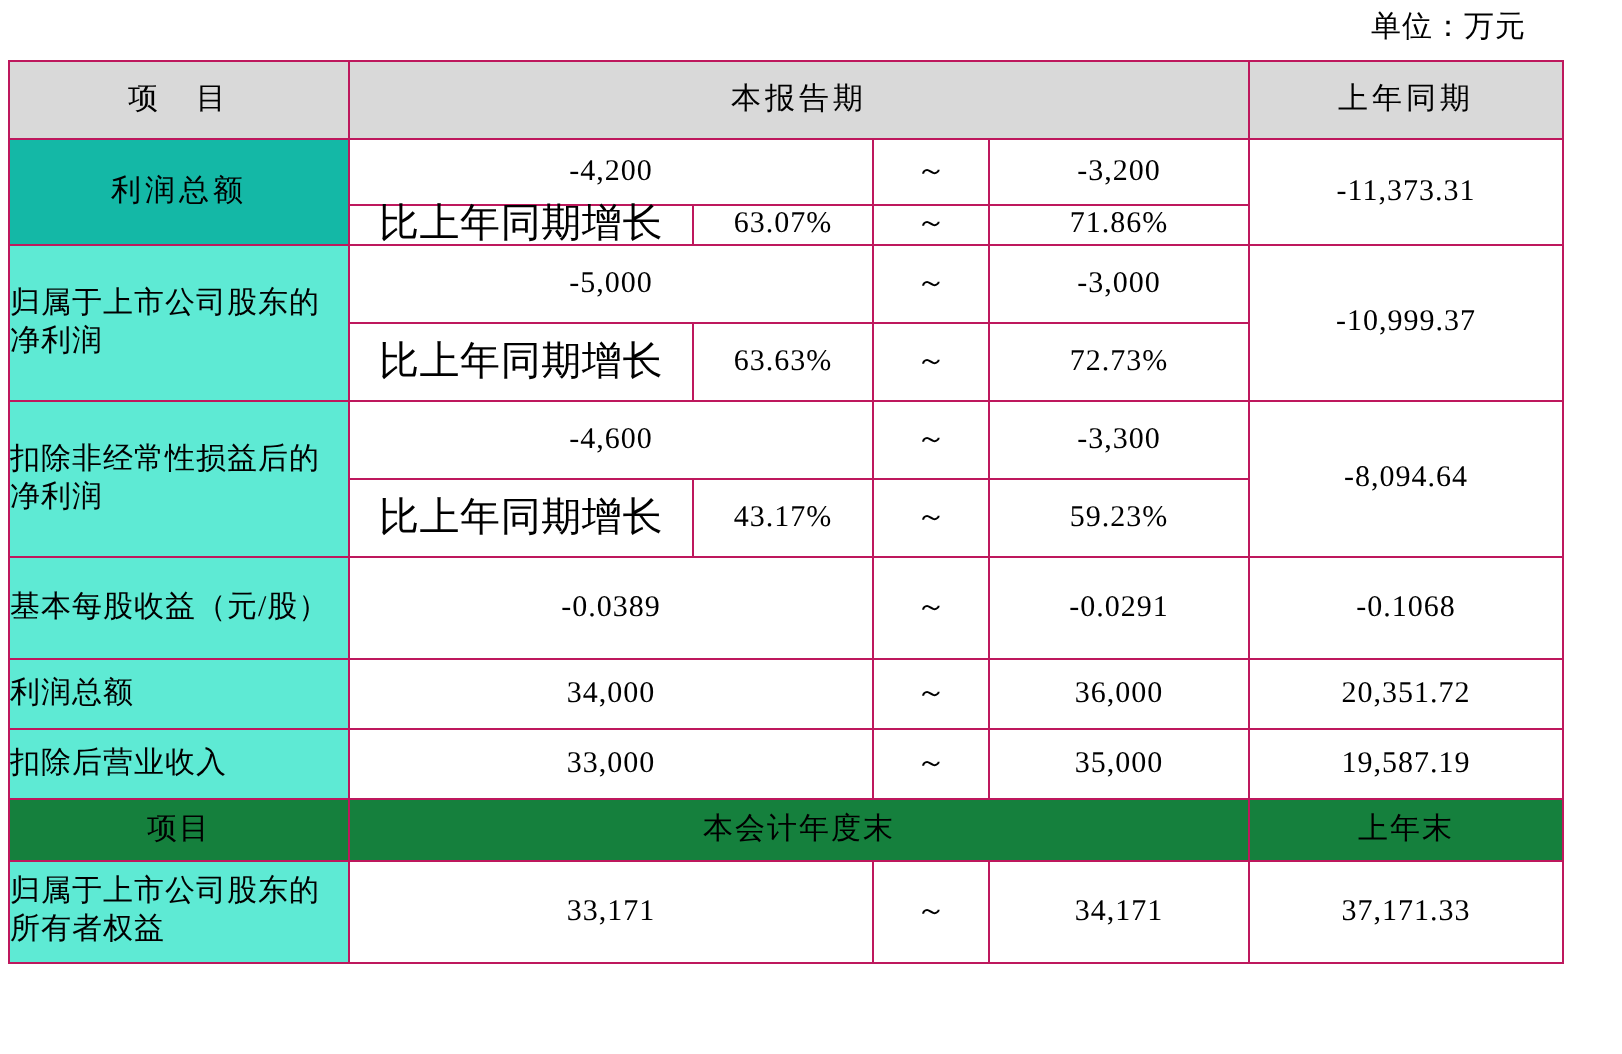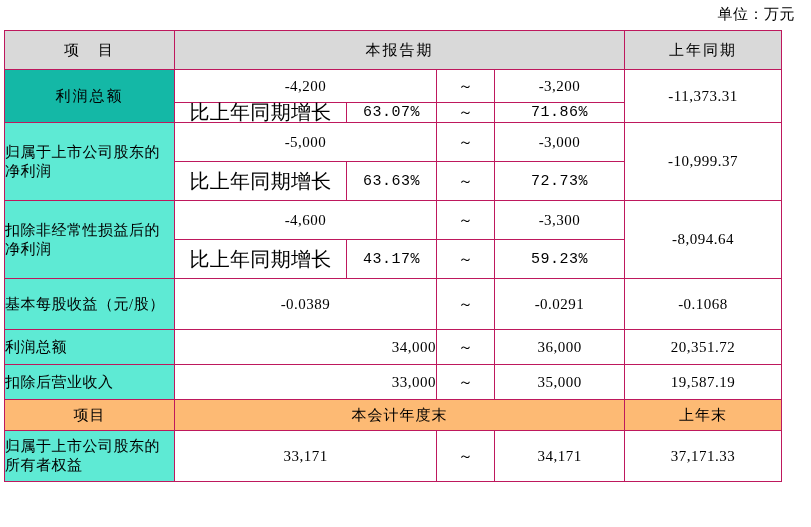--- a/index.html
+++ b/index.html
@@ -15,21 +15,21 @@
     overflow: hidden;
   }
   .page {
     position: relative;
     width: 811px;
     height: 527px;
     box-sizing: border-box;
   }
   .unit-line {
     text-align: right;
-    padding: 4px 16px 6px 0;
+    padding: 4px 48px 6px 0;
     font-size: 15px;
     line-height: 20px;
     letter-spacing: 0.5px;
   }
   table.fin {
     border-collapse: collapse;
     table-layout: fixed;
     width: 777px;
     margin: 0 0 0 4px;
     font-size: 15px;
@@ -40,21 +40,21 @@
     vertical-align: middle;
     line-height: 19px;
   }
   .hdr {
     background: #d9d9d9;
     text-align: center;
     height: 38px;
     letter-spacing: 2px;
   }
   .hdr-sub {
-    background: #fdba74;
+    background: #15803d;
     text-align: center;
     height: 30px;
     letter-spacing: 1px;
   }
   .lbl {
     background: #5eead4;
     padding: 4px 6px 4px 8px;
     letter-spacing: 0.5px;
     line-height: 23px;
   }
@@ -74,26 +74,25 @@
   }
   .growth-lbl {
     text-align: center;
     padding: 2px 4px;
     letter-spacing: 0.3px;
     font-size: 20px;
   }
   .pct {
     text-align: center;
     letter-spacing: 0.5px;
-    font-family: Liberation Mono, monospace;
   }
   .tall {
     height: 50px;
   }
-  .r34 { height: 34px; text-align: right; }
+  .r34 { height: 34px; }
   .r38 { height: 38px; }
 </style>
 </head>
 <body>
 
 <div class="page">
 
   <div class="unit-line">单位：万元</div>
 
   <table class="fin">

